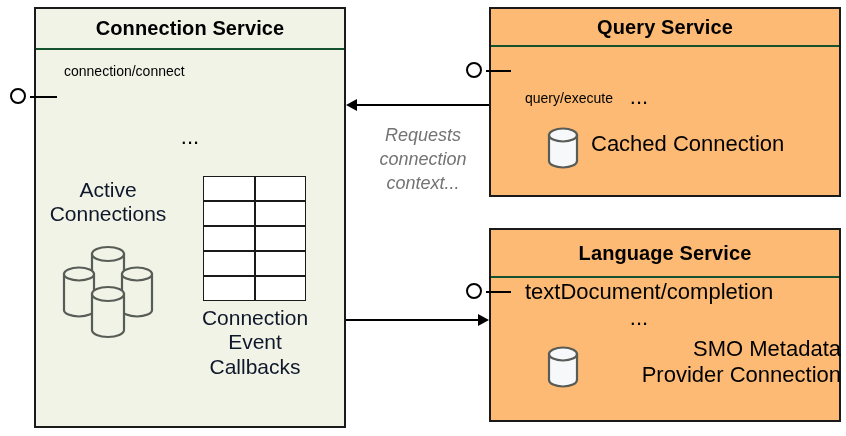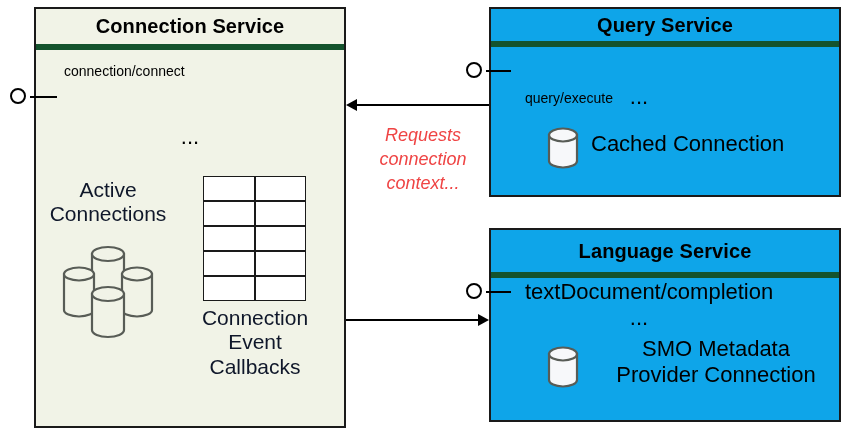--- a/index.html
+++ b/index.html
@@ -14,25 +14,25 @@
     background: #ffffff;
     font-family: "Liberation Sans", sans-serif;
     overflow: hidden;
   }
   .uml-box {
     position: absolute;
     box-sizing: border-box;
     border: 2px solid #1a1a1a;
   }
   .uml-box.green  { background: #f1f3e7; }
-  .uml-box.bluish { background: #0ea5e9; }
+  .uml-box.bluish { background: #fdba74; }
   .box-header {
     box-sizing: border-box;
     width: 100%;
-    border-bottom: 6px solid #14532d;
+    border-bottom: 2px solid #14532d;
     display: flex;
     align-items: center;
     justify-content: center;
     font-weight: bold;
     color: #000;
     letter-spacing: 0.1px;
   }
   .box-body {
     position: relative;
     width: 100%;
@@ -78,21 +78,21 @@
     position: absolute;
     width: 0; height: 0;
     border-top: 6px solid transparent;
     border-bottom: 6px solid transparent;
   }
   .arrow-head.left  { border-right: 11px solid #000; }
   .arrow-head.right { border-left: 11px solid #000; }
   .arrow-label {
     position: absolute;
     font-style: italic;
-    color: #ef4444;
+    color: #737373;
     text-align: center;
     line-height: 1.32;
     white-space: pre-line;
   }
   
   .grid-icon {
     position: absolute;
     display: grid;
     background: #1a1a1a;
     border: 1px solid #1a1a1a;
@@ -217,21 +217,21 @@
   <div class="ellipsis" style="left:489px; top:305px; width:300px; font-size:22px;">...</div>
 
   <div style="position:absolute; left:546px; top:345px; width:34px; height:44px;">
     <svg width="34" height="44" viewBox="0 0 34 44">
       <g fill="#f7f8fa" stroke="#585c56" stroke-width="2.2">
         <path d="M3,9 L3,35 A14,6.5 0 0 0 31,35 L31,9 Z"></path>
         <ellipse cx="17" cy="9" rx="14" ry="6.5"></ellipse>
       </g>
     </svg>
   </div>
-  <div class="db-label" style="left:591px; top:336px; width:250px; font-size:22px; text-align:center;">SMO Metadata
+  <div class="db-label" style="left:591px; top:336px; width:250px; font-size:22px; text-align:right;">SMO Metadata
 Provider Connection</div>
 
   <div class="arrow-line" style="left:357px; top:104px; width:132px;"></div>
   <div class="arrow-head left" style="left:346px; top:99px;"></div>
   <div class="arrow-label" style="left:363px; top:124px; width:120px; font-size:18px;">Requests
 connection
 context...</div>
 
   <div class="arrow-line" style="left:346px; top:319px; width:132px;"></div>
   <div class="arrow-head right" style="left:478px; top:314px;"></div>

